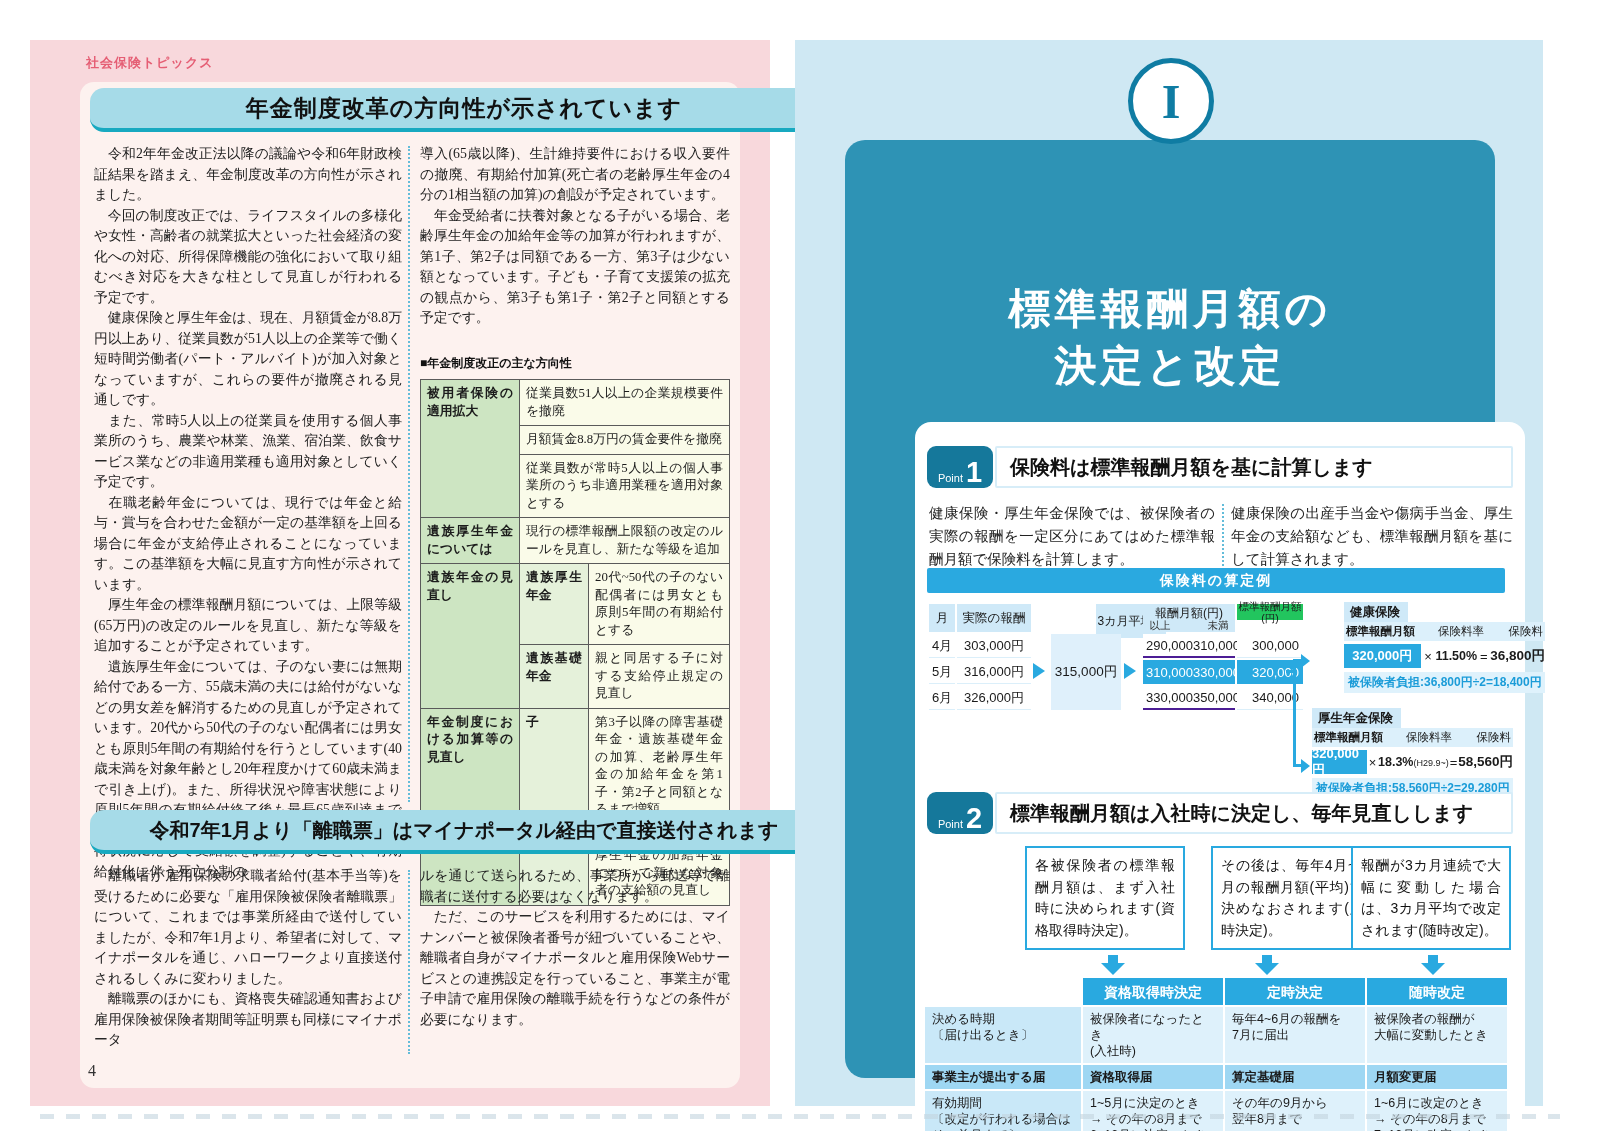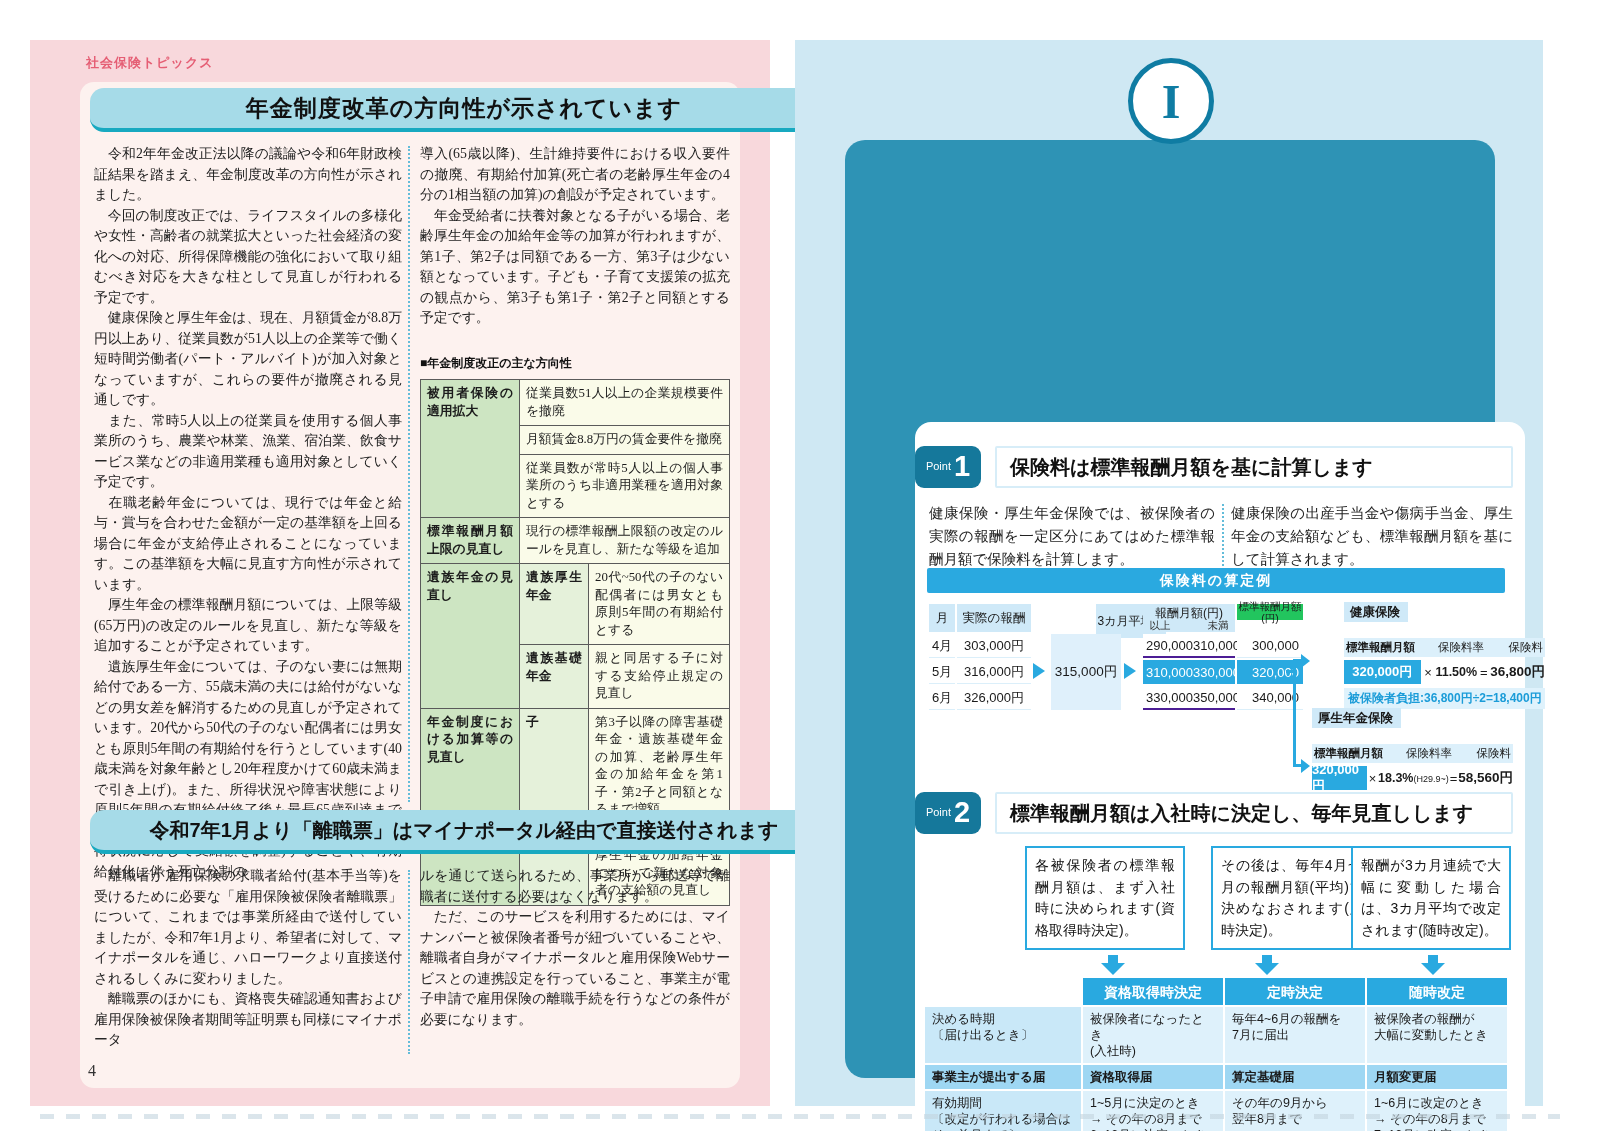--- a/index.html
+++ b/index.html
@@ -52,22 +52,22 @@
     display:flex;align-items:center;justify-content:center;
     font-family:"Liberation Serif","DejaVu Serif",serif;font-size:48px;font-weight:bold;
   }
   .big-title{
     position:absolute;left:0;top:140px;width:650px;text-align:center;color:#ffffff;
     font-size:42px;font-weight:bold;line-height:57px;letter-spacing:4px;
   }
   .white-panel{position:absolute;left:70px;top:282px;width:610px;height:730px;background:#ffffff;border-radius:16px;}
 
   .pt-badge{
-    position:absolute;left:0;width:66px;height:42px;background:#15789b;border-radius:9px;
-    color:#fff;display:flex;align-items:center;justify-content:center;gap:3px;padding-bottom:3px;box-sizing:border-box;
+    position:absolute;left:12px;width:66px;height:42px;background:#15789b;border-radius:9px;
+    color:#fff;display:flex;align-items:flex-end;justify-content:center;gap:3px;padding-bottom:3px;box-sizing:border-box;
   }
   .pt-badge .pl{font-size:11px;line-height:14px;}
   .pt-badge .pn{font-size:29px;line-height:26px;font-weight:bold;}
   .pt-head{
     position:absolute;left:80px;width:518px;height:42px;background:#ffffff;border:2px solid #d7edf8;box-sizing:border-box;
     display:flex;align-items:center;padding-left:13px;font-size:20px;font-weight:bold;color:#111;border-radius:2px;
   }
   .p1-badge,.p1-head{top:24px;}
   .p2-badge,.p2-head{top:370px;}
 
@@ -106,21 +106,21 @@
   .conn-h1{position:absolute;left:378px;top:237px;width:9px;height:3px;background:#29a9e0;}
   .conn-h2{position:absolute;left:378px;top:342px;width:9px;height:3px;background:#29a9e0;}
   .conn-a1{position:absolute;left:386px;top:231.5px;width:0;height:0;border-top:7px solid transparent;border-bottom:7px solid transparent;border-left:9px solid #29a9e0;}
   .conn-a2{position:absolute;left:386px;top:336.5px;width:0;height:0;border-top:7px solid transparent;border-bottom:7px solid transparent;border-left:9px solid #29a9e0;}
 
   
   .pc{position:absolute;left:397px;width:201px;}
   .pc-health{top:180px;padding-left:32px;}
   .pc-pension{top:286px;}
   .pc .chip{display:inline-block;background:#cfe9f8;font-size:12.5px;font-weight:bold;padding:2px 8px 1px 6px;}
-  .pc .hdr{display:flex;background:#dcf0fb;font-size:11.5px;align-items:center;height:19px;margin-top:16px;}
+  .pc .hdr{display:flex;background:#dcf0fb;font-size:11.5px;align-items:center;height:19px;margin-top:0px;}
   .pc .hdr .h1{width:84px;font-weight:bold;padding-left:2px;}
   .pc .hdr .h2{width:62px;text-align:center;}
   .pc .hdr .h3{flex:1;text-align:right;padding-right:2px;}
   .pc .row{display:flex;align-items:center;height:26px;font-size:13px;margin-top:2px;}
   .pc .amt{background:#29a9e0;color:#fff;font-weight:bold;width:82px;height:24px;display:flex;align-items:center;justify-content:center;font-size:13px;}
   .pc .op{width:16px;text-align:center;font-size:13px;}
   .pc .rate{font-size:12.5px;font-weight:bold;white-space:nowrap;}
   .pc .note{font-size:9px;font-weight:normal;}
   .pc .eq{width:14px;text-align:center;}
   .pc .prem{font-weight:bold;font-size:13.5px;white-space:nowrap;}
@@ -181,21 +181,21 @@
             <td class="gcat" rowspan="3">被用者保険の適用拡大</td>
             <td class="gcnt" colspan="2">従業員数51人以上の企業規模要件を撤廃</td>
           </tr>
           <tr>
                 <td class="gcnt" colspan="2">月額賃金8.8万円の賃金要件を撤廃</td>
               </tr>
           <tr>
                 <td class="gcnt" colspan="2">従業員数が常時5人以上の個人事業所のうち非適用業種を適用対象とする</td>
               </tr>
           <tr>
-            <td class="gcat">標準報酬月額上限の見直し</td>
+            <td class="gcat">遺族厚生年金については</td>
             <td class="gcnt" colspan="2">現行の標準報酬上限額の改定のルールを見直し、新たな等級を追加</td>
           </tr>
           <tr>
             <td class="gcat" rowspan="2">遺族年金の見直し</td>
             <td class="gsub">遺族厚生年金</td>
             <td class="gcnt">20代~50代の子のない配偶者には男女とも原則5年間の有期給付とする</td>
           </tr>
           <tr>
             <td class="gsub">遺族基礎年金</td>
             <td class="gcnt">親と同居する子に対する支給停止規定の見直し</td>
@@ -227,20 +227,24 @@
         <p>　ただ、このサービスを利用するためには、マイナンバーと被保険者番号が紐づいていることや、離職者自身がマイナポータルと雇用保険Webサービスとの連携設定を行っていること、事業主が電子申請で雇用保険の離職手続を行うなどの条件が必要になります。</p>
       </div>
     </div>
   </div>
   <div class="pagenum">4</div>
 </div>
 
 <div class="right-page">
   <div class="numeral-circle">I</div>
   <div class="teal-box">
+    <div class="big-title">
+      <span>標準報酬月額の</span><br>
+      <span>決定と改定</span>
+    </div>
 
     <div class="white-panel">
 
       <div class="pt-badge p1-badge">
         <span class="pl">Point</span>
         <span class="pn">1</span>
       </div>
       <div class="pt-head p1-head">保険料は標準報酬月額を基に計算します</div>
 
       <div class="p1cols">

